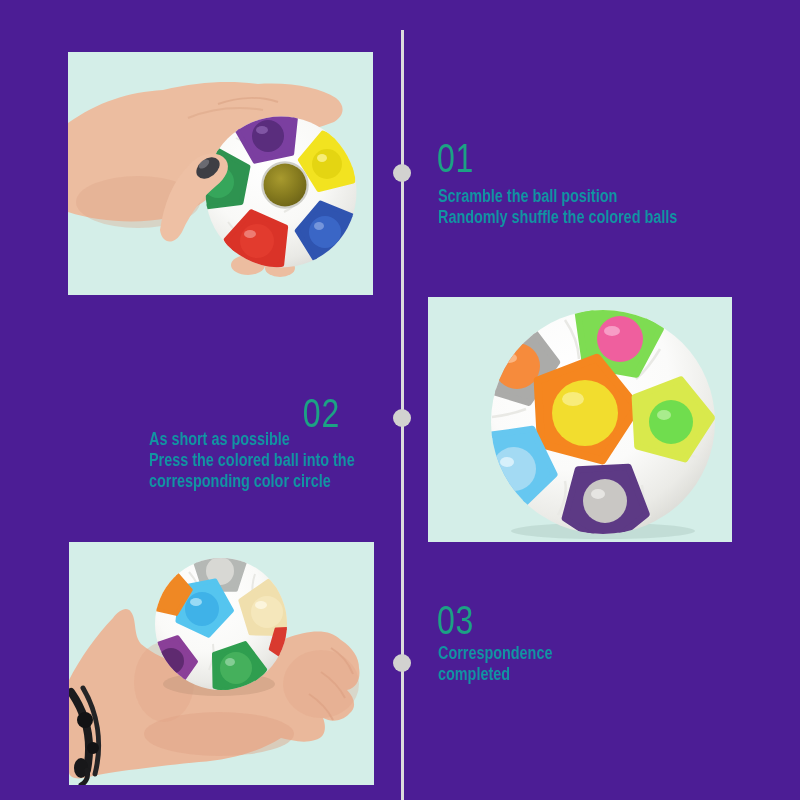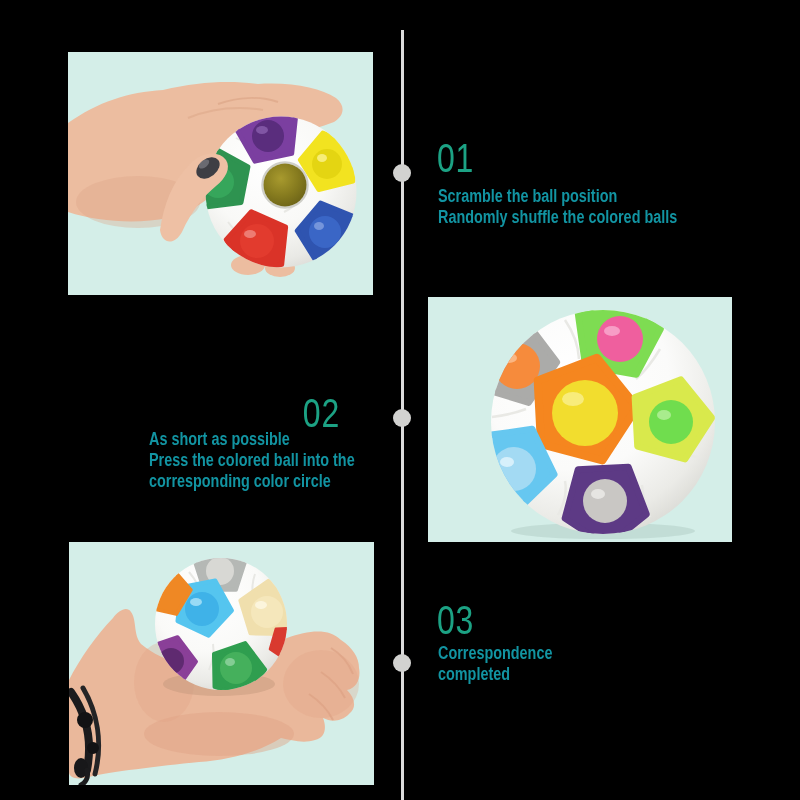--- a/index.html
+++ b/index.html
@@ -1,16 +1,16 @@
 <!DOCTYPE html>
 <html><head>
 <meta charset="utf-8">
 <style>
   html,body{margin:0;padding:0;background:#ffffff;}
-  .canvas{position:relative;width:800px;height:800px;background:#000000;overflow:hidden;
+  .canvas{position:relative;width:800px;height:800px;background:#4c1d95;overflow:hidden;
           font-family:"Liberation Sans",sans-serif;}
   
   .timeline-line{position:absolute;left:401px;top:30px;width:3px;height:770px;background:#dcdcdc;}
   .timeline-dot{position:absolute;width:18px;height:18px;border-radius:50%;background:#d2d2d0;}
   .dot1{left:393px;top:164px;}
   .dot2{left:393px;top:409px;}
   .dot3{left:393px;top:654px;}
   
   .photo{position:absolute;}
   .photo1{left:68px;top:52px;width:305px;height:243px;}

